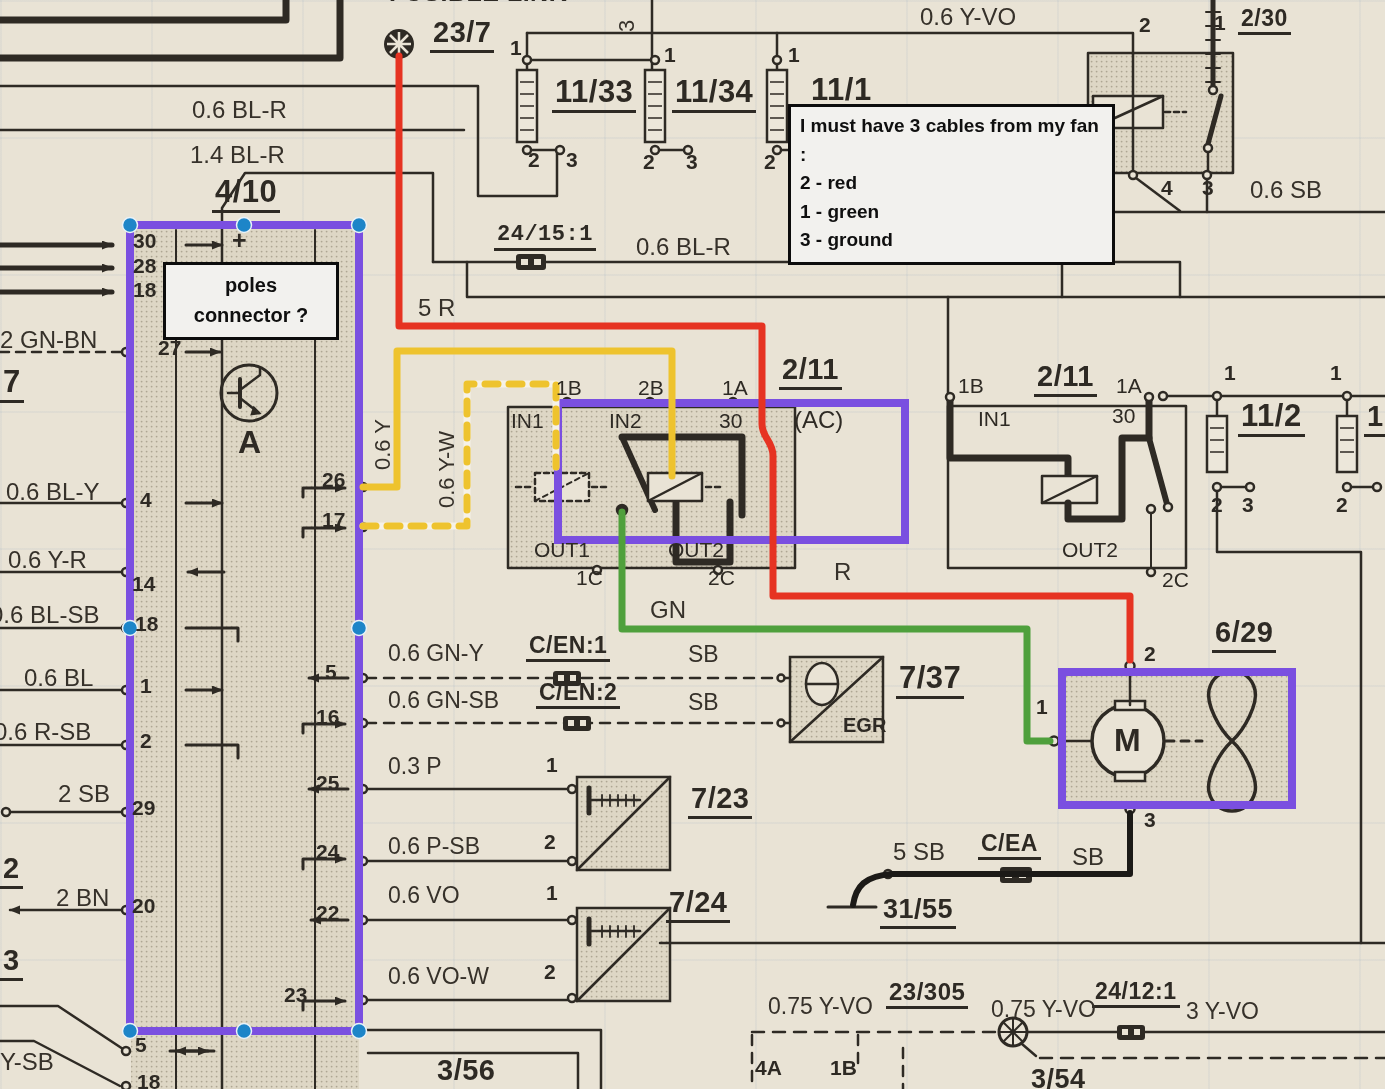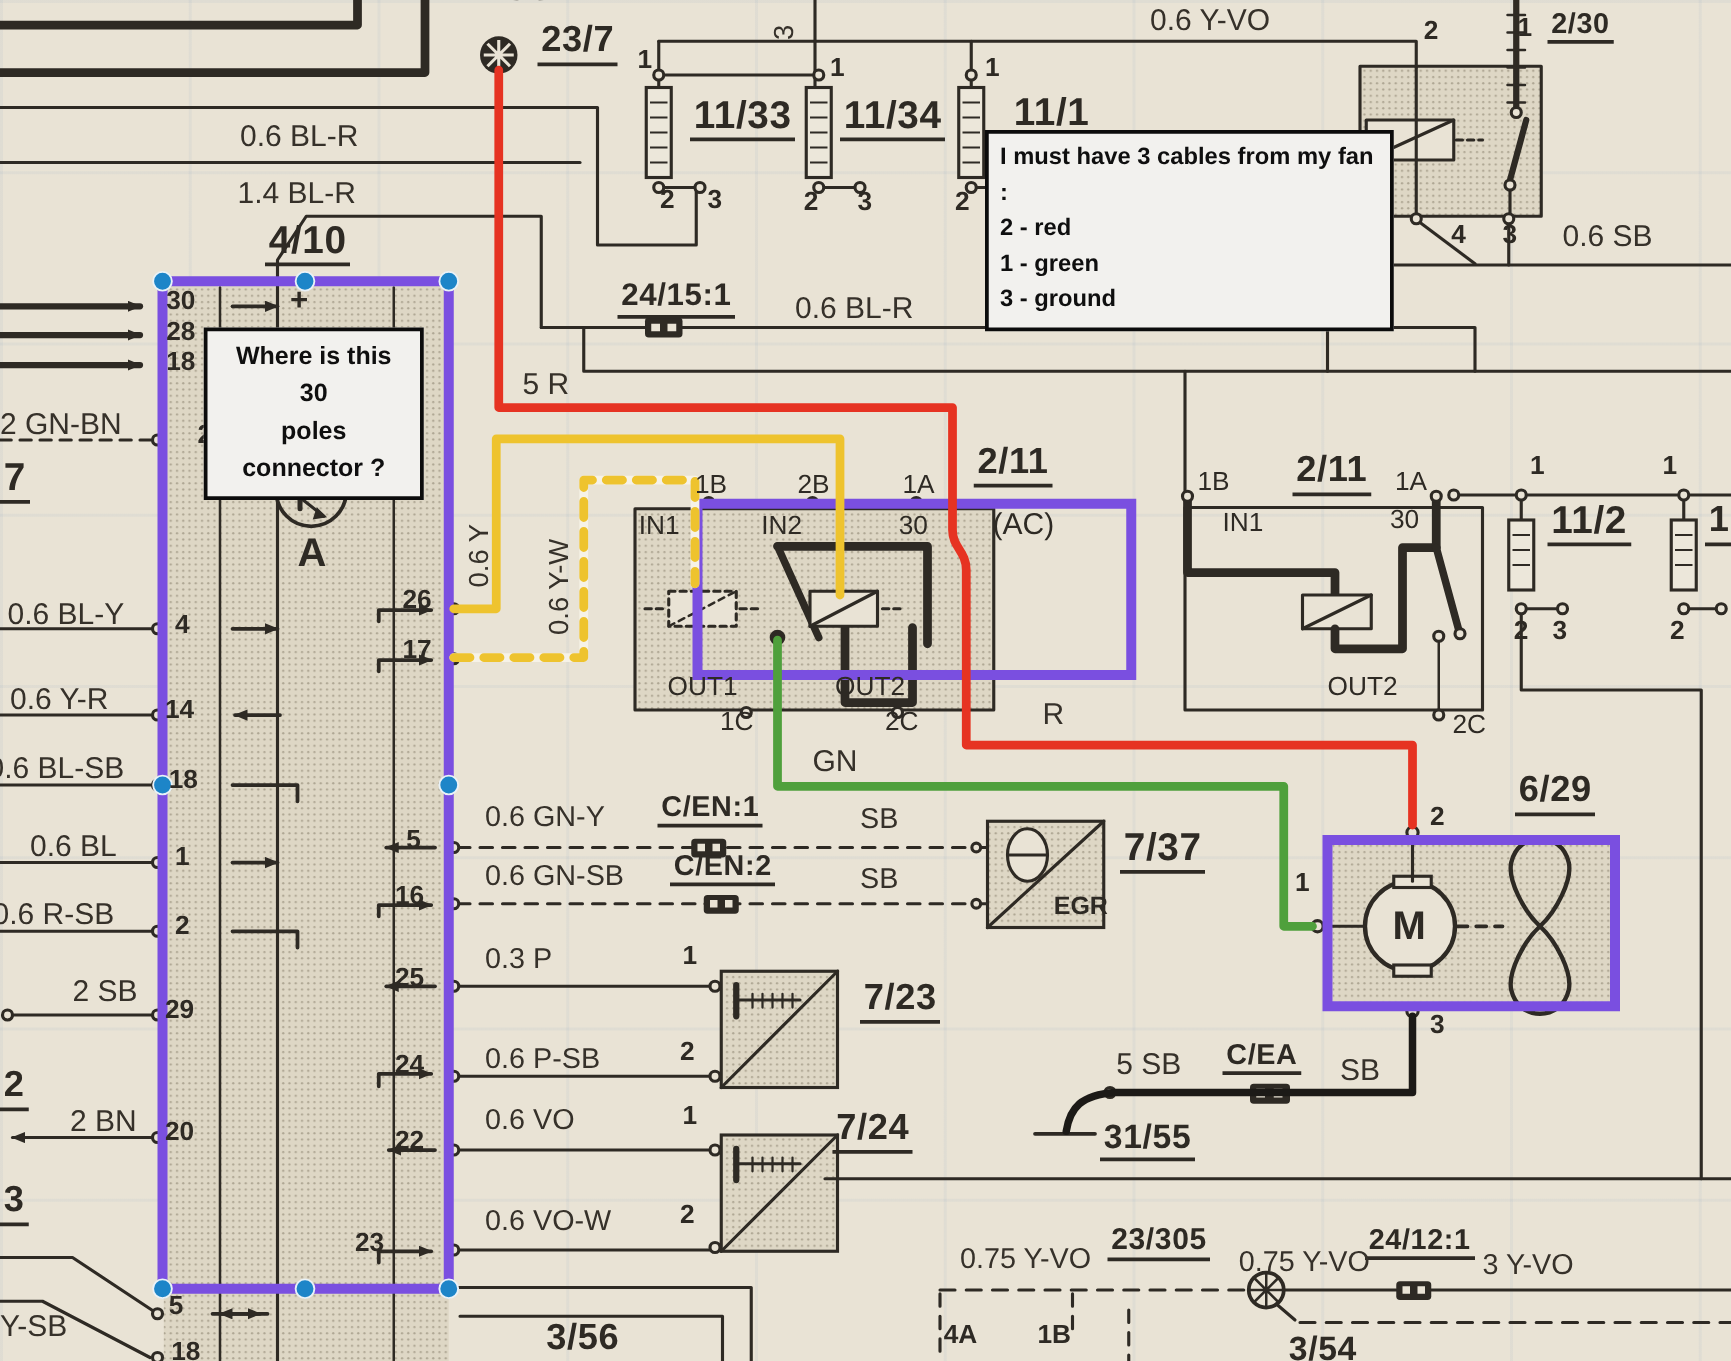--- a/index.html
+++ b/index.html
@@ -348,21 +348,21 @@
     <circle cx="359" cy="1031" r="7.5"></circle>
   </g>
 </svg>
 
 <div class="ref" style="left:430px;top:18px;font-size:29px;">23/7</div>
 <div class="ref" style="left:552px;top:76px;font-size:31px;">11/33</div>
 <div class="ref" style="left:672px;top:76px;font-size:31px;">11/34</div>
 <div class="ref" style="left:808px;top:74px;font-size:31px;">11/1</div>
 <div class="ref" style="left:1238px;top:7px;font-size:23px;">2/30</div>
 <div class="ref" style="left:212px;top:176px;font-size:31px;">4/10</div>
-<div class="ref" style="left:494px;top:224px;font-size:25px;">24/15:1</div>
+<div class="ref" style="left:494px;top:224px;font-size:22px;font-family:Liberation Mono, monospace;">24/15:1</div>
 <div class="ref" style="left:779px;top:355px;font-size:29px;">2/11</div>
 <div class="ref" style="left:1034px;top:362px;font-size:29px;">2/11</div>
 <div class="ref" style="left:1238px;top:400px;font-size:31px;">11/2</div>
 <div class="ref" style="left:896px;top:662px;font-size:31px;">7/37</div>
 <div class="ref" style="left:688px;top:784px;font-size:29px;">7/23</div>
 <div class="ref" style="left:666px;top:888px;font-size:29px;">7/24</div>
 <div class="ref" style="left:1212px;top:618px;font-size:29px;">6/29</div>
 <div class="ref" style="left:880px;top:896px;font-size:27px;">31/55</div>
 <div class="ref" style="left:526px;top:634px;font-size:23px;">C/EN:1</div>
 <div class="ref" style="left:536px;top:681px;font-size:23px;">C/EN:2</div>
@@ -427,21 +427,21 @@
 <div class="port" style="left:1116px;top:374px;">1A</div>
 <div class="port" style="left:1112px;top:404px;">30</div>
 <div class="port" style="left:1062px;top:538px;">OUT2</div>
 <div class="port" style="left:1162px;top:568px;">2C</div>
 
 <div class="pin" style="left:133px;top:229px;">30</div>
 <div class="pin" style="left:133px;top:254px;">28</div>
 <div class="pin" style="left:133px;top:278px;">18</div>
 <div class="pin" style="left:134px;top:336px;padding-left:24px;">27</div>
 <div class="pin" style="left:140px;top:488px;">4</div>
-<div class="pin" style="left:132px;top:556px;">14</div>
+<div class="pin" style="left:132px;top:572px;">14</div>
 <div class="pin" style="left:135px;top:612px;">18</div>
 <div class="pin" style="left:140px;top:674px;">1</div>
 <div class="pin" style="left:140px;top:729px;">2</div>
 <div class="pin" style="left:132px;top:796px;">29</div>
 <div class="pin" style="left:132px;top:894px;">20</div>
 <div class="pin" style="left:135px;top:1033px;">5</div>
 <div class="pin" style="left:137px;top:1070px;">18</div>
 <div class="pin" style="left:322px;top:468px;">26</div>
 <div class="pin" style="left:322px;top:508px;">17</div>
 <div class="pin" style="left:325px;top:660px;">5</div>
@@ -483,17 +483,16 @@
 <div class="sym" style="left:843px;top:714px;font-size:20px;">EGR</div>
 <div class="sym" style="left:238px;top:424px;font-size:32px;">A</div>
 
 <div class="note" style="left:788px;top:104px;width:303px;">
   <div>I must have 3 cables from my fan :</div>
   <div>2 - red</div>
   <div>1 - green</div>
   <div>3 - ground</div>
 </div>
 <div class="note" style="left:163px;top:262px;width:152px;font-size:20px;">
-  <div class="c">Where is this 30</div>
   <div class="c">poles connector ?</div>
 </div>
 
 </div>
 
 </body></html>

